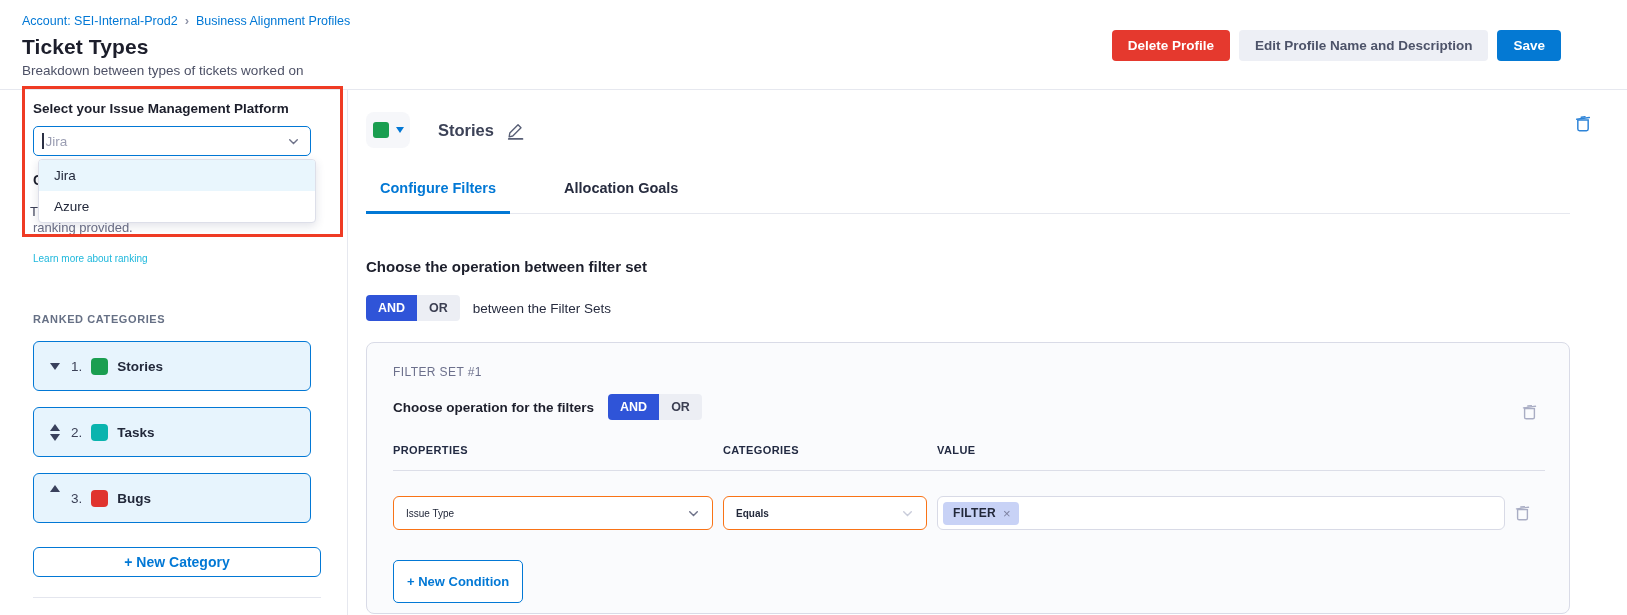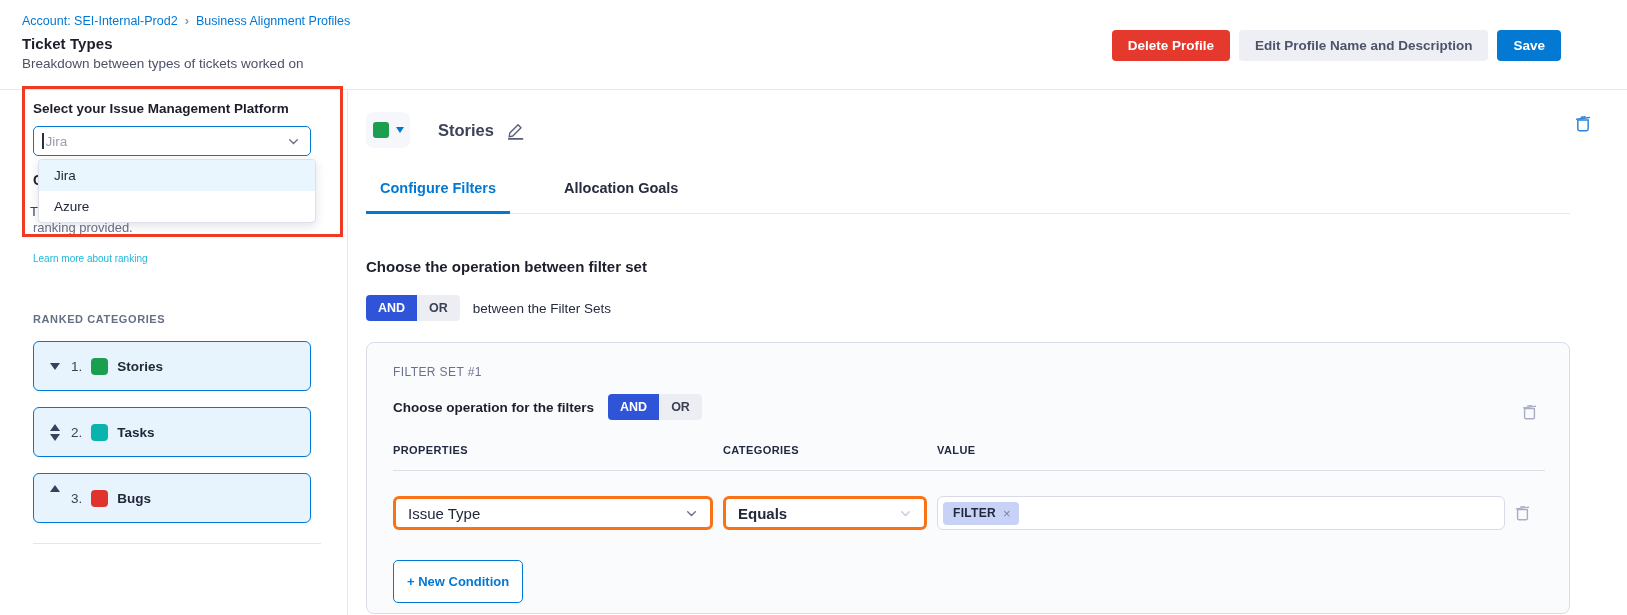--- a/index.html
+++ b/index.html
@@ -5,21 +5,21 @@
   * { margin:0; padding:0; box-sizing:border-box; }
   html,body { width:1627px; height:615px; overflow:hidden; background:#fff;
     font-family:"Liberation Sans", sans-serif; color:#22283a; }
   .app { position:relative; width:1627px; height:615px; }
 
   
   .page-header { position:relative; height:90px; border-bottom:1px solid #e6e8ef; padding:13px 0 0 22px; }
   .breadcrumb { font-size:12.5px; font-weight:500; color:#0278d5; display:flex; gap:7px; align-items:center; }
   .breadcrumb .sep { color:#8f94a8; font-size:13px; font-weight:700; }
   .breadcrumb a { color:#0278d5; text-decoration:none; cursor:pointer; }
-  .page-title { margin-top:7px; font-size:15px; font-weight:700; color:#1c1e2b; letter-spacing:.1px; }
+  .page-title { margin-top:7px; font-size:21px; font-weight:700; color:#1c1e2b; letter-spacing:.1px; }
   .page-sub { margin-top:4px; font-size:13.5px; color:#4d5166; }
   .header-actions { position:absolute; top:30px; right:66px; display:flex; gap:9px;align-items:flex-end; }
   .btn { border:none; border-radius:4px; height:31px; padding:0 16px; font-size:13.5px; font-weight:700;
          font-family:inherit; cursor:pointer; display:inline-flex; align-items:center; }
   .btn-danger { background:#e5392e; color:#fff; }
   .btn-plain  { background:#edeff5; color:#4d5369; }
   .btn-primary{ background:#0479d3; color:#fff; }
 
   
   .body-row { display:flex; height:525px; }
@@ -94,22 +94,22 @@
     border-radius:8px; padding:22px 24px 0 26px; position:relative; }
   .fs-title { font-size:12px; color:#6c708c; letter-spacing:.4px; }
   .fs-op-row { margin-top:15px; display:flex; align-items:center; gap:14px; }
   .fs-op-label { font-size:13.5px; font-weight:700; color:#1d1f2c; }
   .fs-trash { position:absolute; right:32px; top:60px; }
   .grid { display:grid; grid-template-columns:320px 204px 1fr 30px; column-gap:10px; align-items:center; }
   .col-headers { margin-top:24px; }
   .col-h { font-size:11px; font-weight:700; letter-spacing:.4px; color:#222a42; }
   .hdr-divider { margin-top:14px; height:1px; background:#dcdee8; }
   .cond-row { margin-top:25px; }
-  .select-box { height:34px; background:#fff; border:3px solid #f97316; border-radius:6px; display:flex;
-    align-items:center; justify-content:space-between; padding:13px 12px; font-size:15px; color:#22283a; cursor:pointer; }
+  .select-box { height:34px; background:#fff; border:1px solid #f97316; border-radius:6px; display:flex;
+    align-items:center; justify-content:space-between; padding:13px 12px; font-size:10px; color:#22283a; cursor:pointer; }
   .value-box { height:34px; background:#fff; border:1px solid #d8dae6; border-radius:6px; display:flex;
     align-items:center; padding:0 5px; cursor:text; }
   .tag { background:#c8d2f6; border-radius:4px; padding:4px 8px 4px 10px; display:inline-flex; align-items:center;
     font-size:12px; font-weight:700; letter-spacing:.3px; color:#22283a; }
   .tag .x { margin-left:7px; color:#7d81a0; font-weight:400; font-size:13px; cursor:pointer; }
   .new-cond-btn { margin-top:30px; height:43px; padding:1px 13px; background:#fff; border:1px solid #0278d5;
     border-radius:5px; color:#0278d5; font-size:13px; font-weight:700; font-family:inherit; cursor:pointer; }
 </style>
 </head>
 <body>
@@ -181,20 +181,21 @@
 
       <div class="cat-card">
         <span class="sort-box" style="align-self:flex-start;margin-top:11px;">
             <span class="tri-up"></span>
           </span>
         <span class="cat-rank">3.</span>
         <span class="cat-dot" style="background-color: rgb(224, 51, 46);"></span>
         <span class="cat-name">Bugs</span>
       </div>
 
+      <button class="new-cat-btn">+ New Category</button>
       <div class="sidebar-bottom-divider"></div>
     </aside>
 
     <main class="main">
 
       <div class="cat-head-row">
         <button class="swatch-btn">
           <span class="swatch" style="background-color: rgb(26, 158, 80);"></span>
           <span class="caret-down"></span>
         </button>

